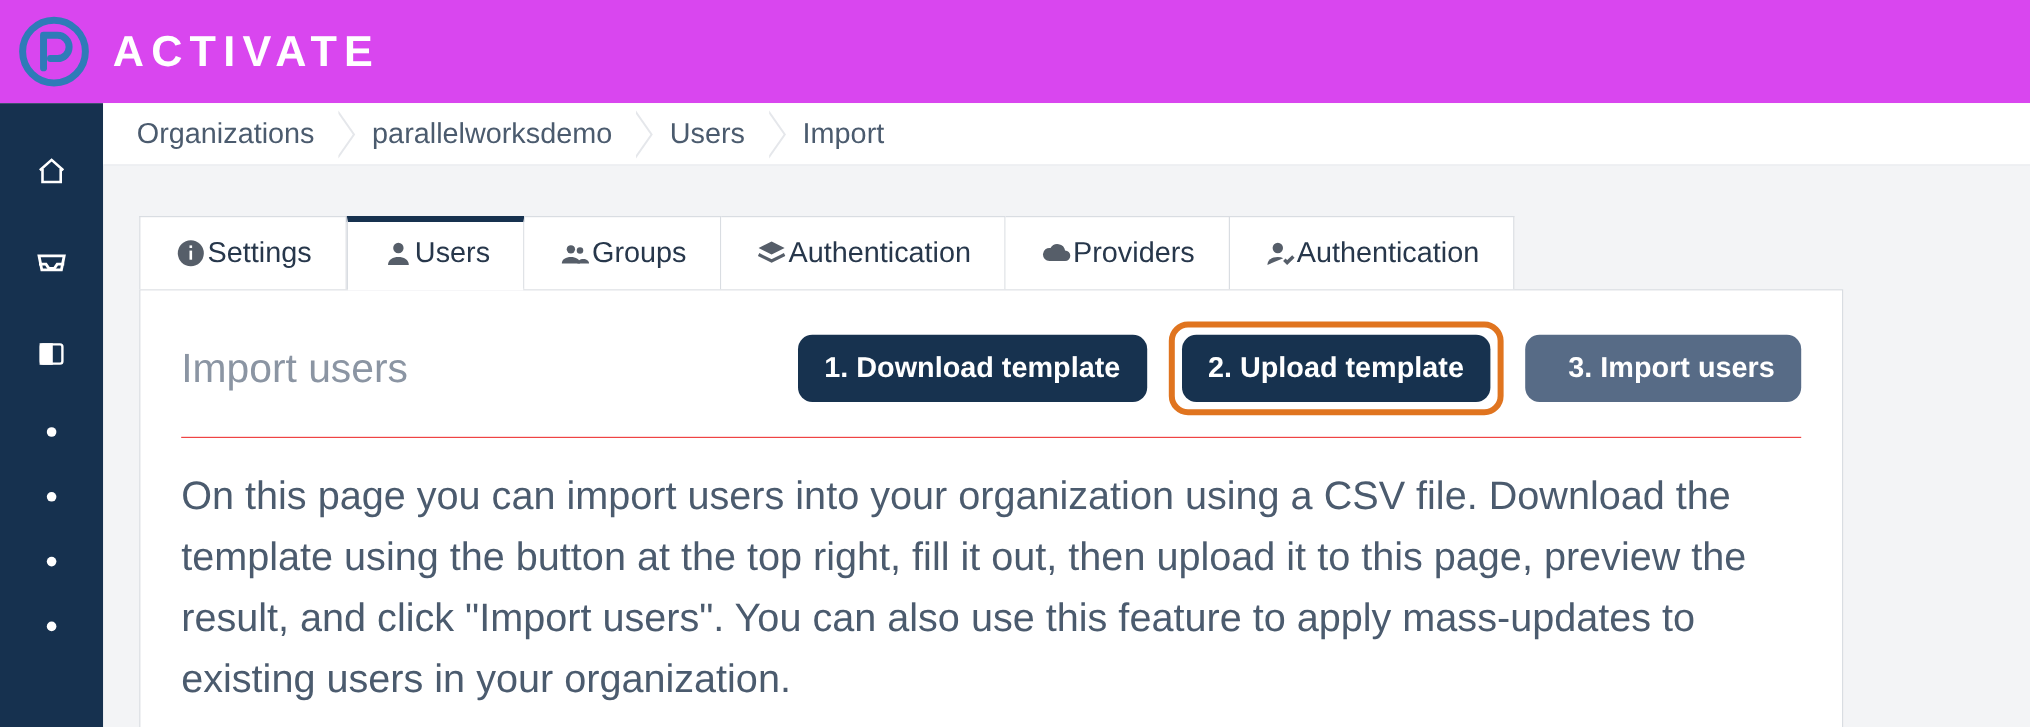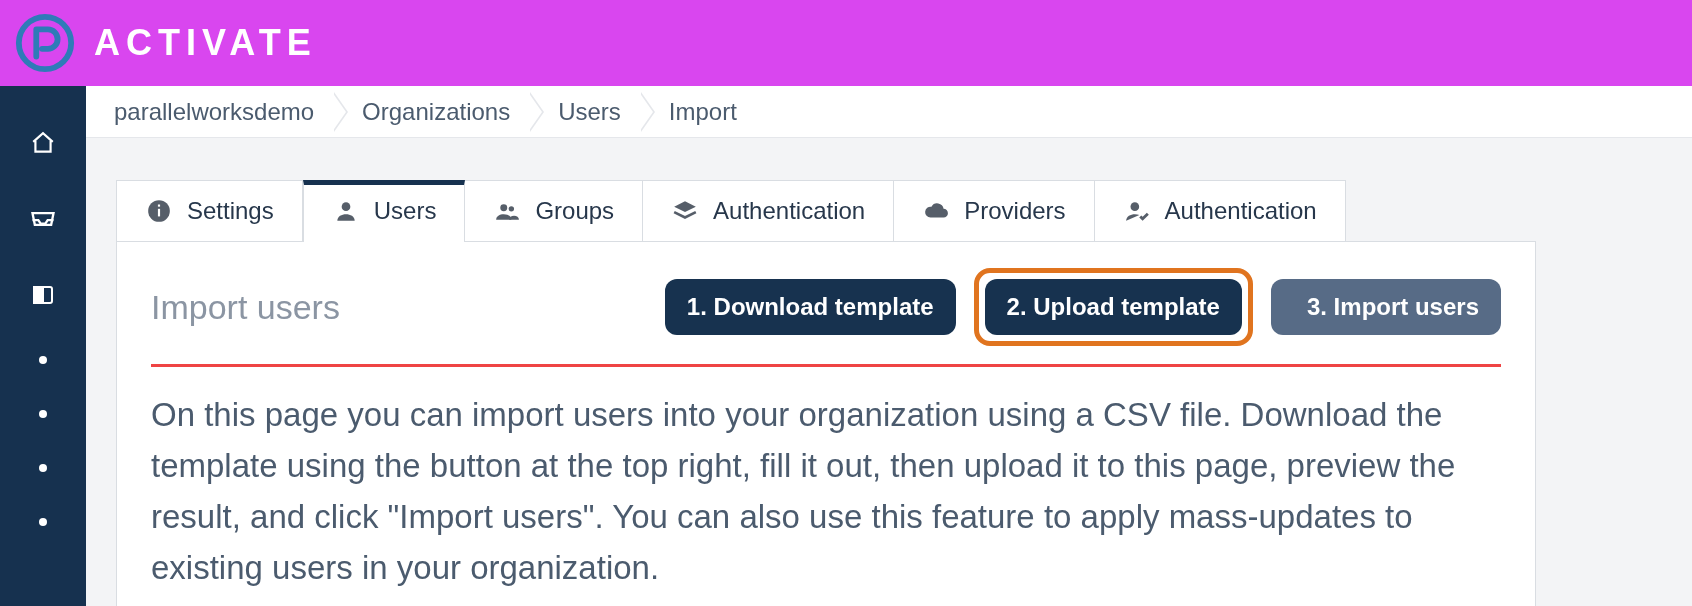--- a/index.html
+++ b/index.html
@@ -92,21 +92,20 @@
   .crumb:last-child::after, .crumb:last-child::before { display: none; }
 
   .content-pad { padding: 42px 0 0 30px; }
 
   .tabs {
     display: flex;
   }
   .tab {
     display: flex;
     align-items: center;
-    gap: 14px;
     padding: 16px 28px;
     background: #ffffff;
     border: 1px solid #d9dde2;
     border-bottom: none;
     color: #27374b;
     font-size: 24px;
     cursor: pointer;
     position: relative;
   }
   .tab + .tab { border-left: none; }
@@ -130,21 +129,21 @@
     border: 1px solid #d9dde2;
     background: #ffffff;
     padding: 26px 34px 40px 34px;
     width: 1420px;
   }
 
   .panel-header {
     display: flex;
     align-items: center;
     justify-content: space-between;
-    border-bottom: 3px solid #ef4444;
+    border-bottom: 1px solid #ef4444;
     padding-bottom: 18px;
   }
   .panel-title {
     color: #8b95a3;
     font-size: 34px;
     font-weight: 400;
   }
   .step-buttons { display: flex; gap: 18px; align-items: center; }
   .step-btn {
     background: #17324f;
@@ -209,24 +208,24 @@
       </div>
       <div class="side-dot"></div>
       <div class="side-dot"></div>
       <div class="side-dot"></div>
       <div class="side-dot"></div>
     </div>
 
     <div class="main">
       <div class="breadcrumb">
         <div class="crumb">
+            <span>Organizations</span>
+          </div>
+        <div class="crumb">
             <span>parallelworksdemo</span>
-          </div>
-        <div class="crumb">
-            <span>Organizations</span>
           </div>
         <div class="crumb">
             <span>Users</span>
           </div>
         <div class="crumb">
             <span>Import</span>
           </div>
       </div>
 
       <div class="content-pad">

